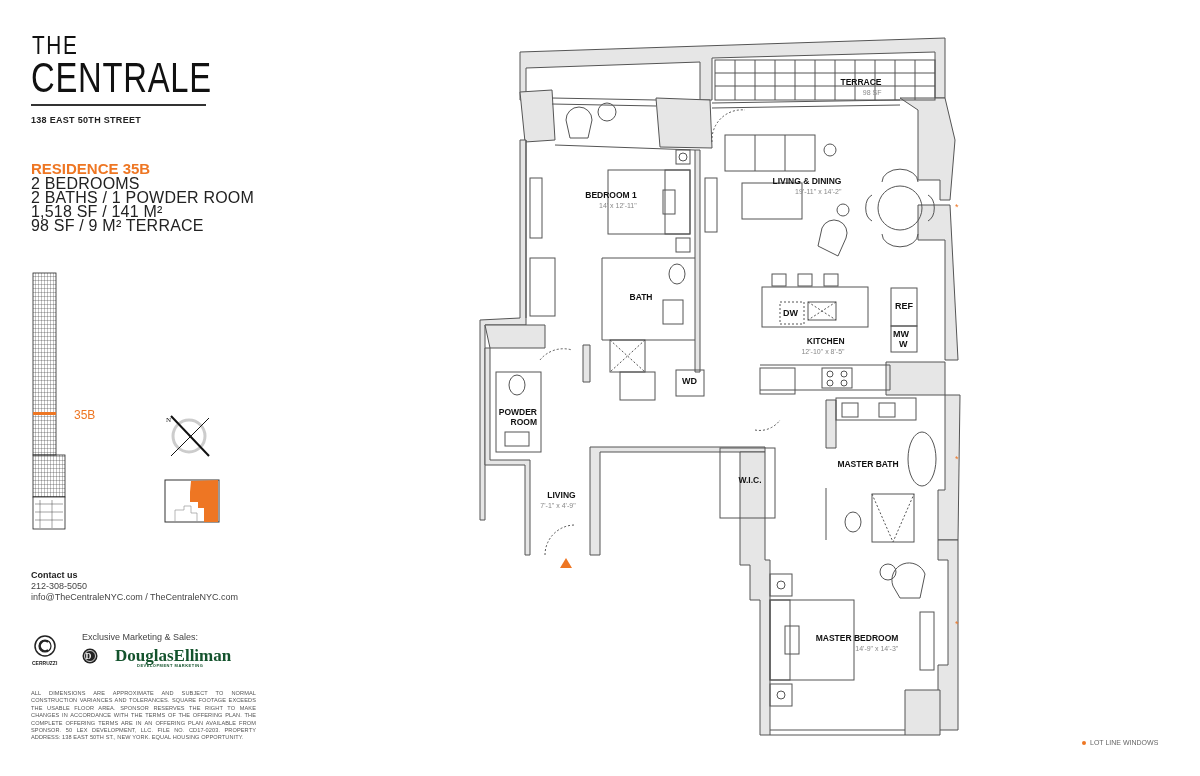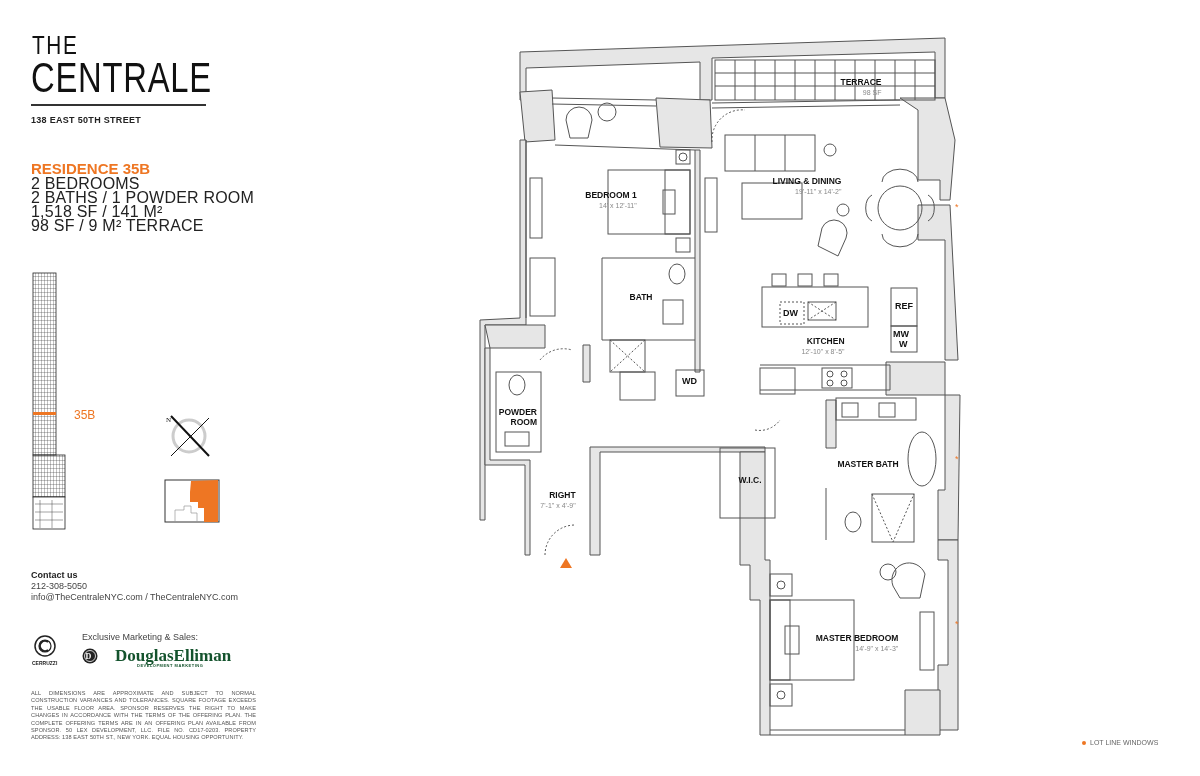--- a/index.html
+++ b/index.html
@@ -232,21 +232,21 @@
   <span>BATH</span>
 </div>
 <div class="room" style="left:823px;top:336px">
   <span>KITCHEN</span>
   <span class="dim">12'-10" x 8'-5"</span>
 </div>
 <div class="room" style="left:517px;top:407px;width:40px;white-space:normal;line-height:10px">
   <span>POWDER ROOM</span>
 </div>
 <div class="room" style="left:558px;top:490px">
-  <span>RIGHT</span>
+  <span>LIVING</span>
   <span class="dim">7'-1" x 4'-9"</span>
 </div>
 <div class="room" style="left:750px;top:475px">
   <span>W.I.C.</span>
 </div>
 <div class="room" style="left:868px;top:459px">
   <span>MASTER BATH</span>
 </div>
 <div class="room" style="left:857px;top:633px">
   <span>MASTER BEDROOM</span>

